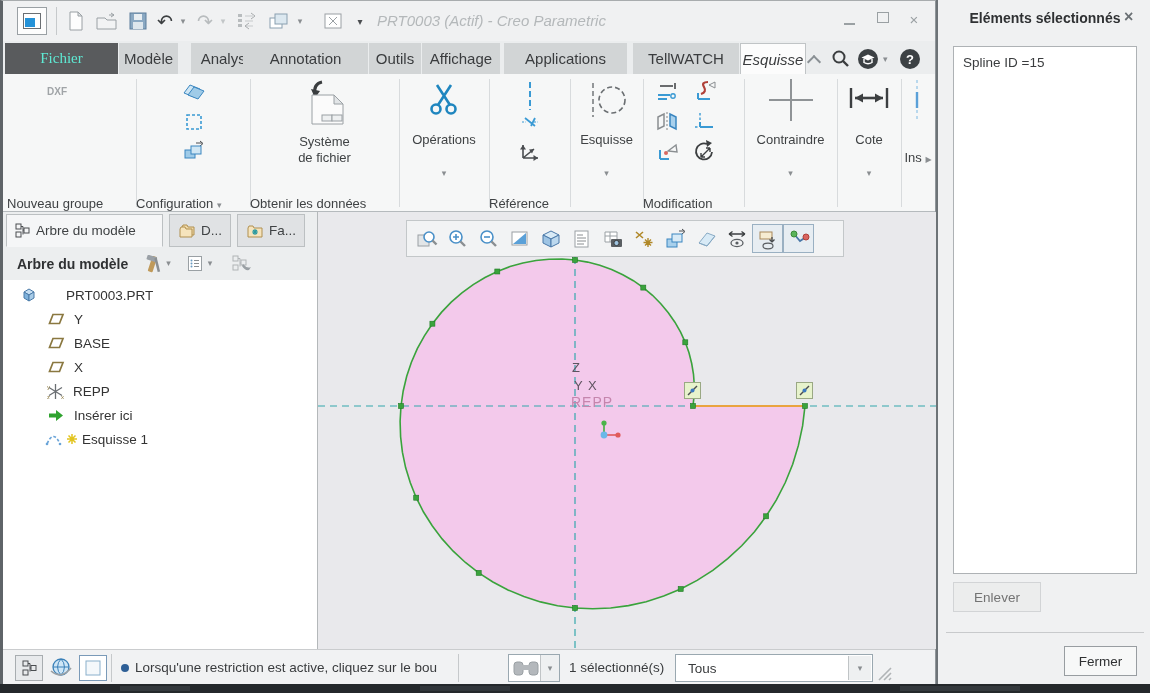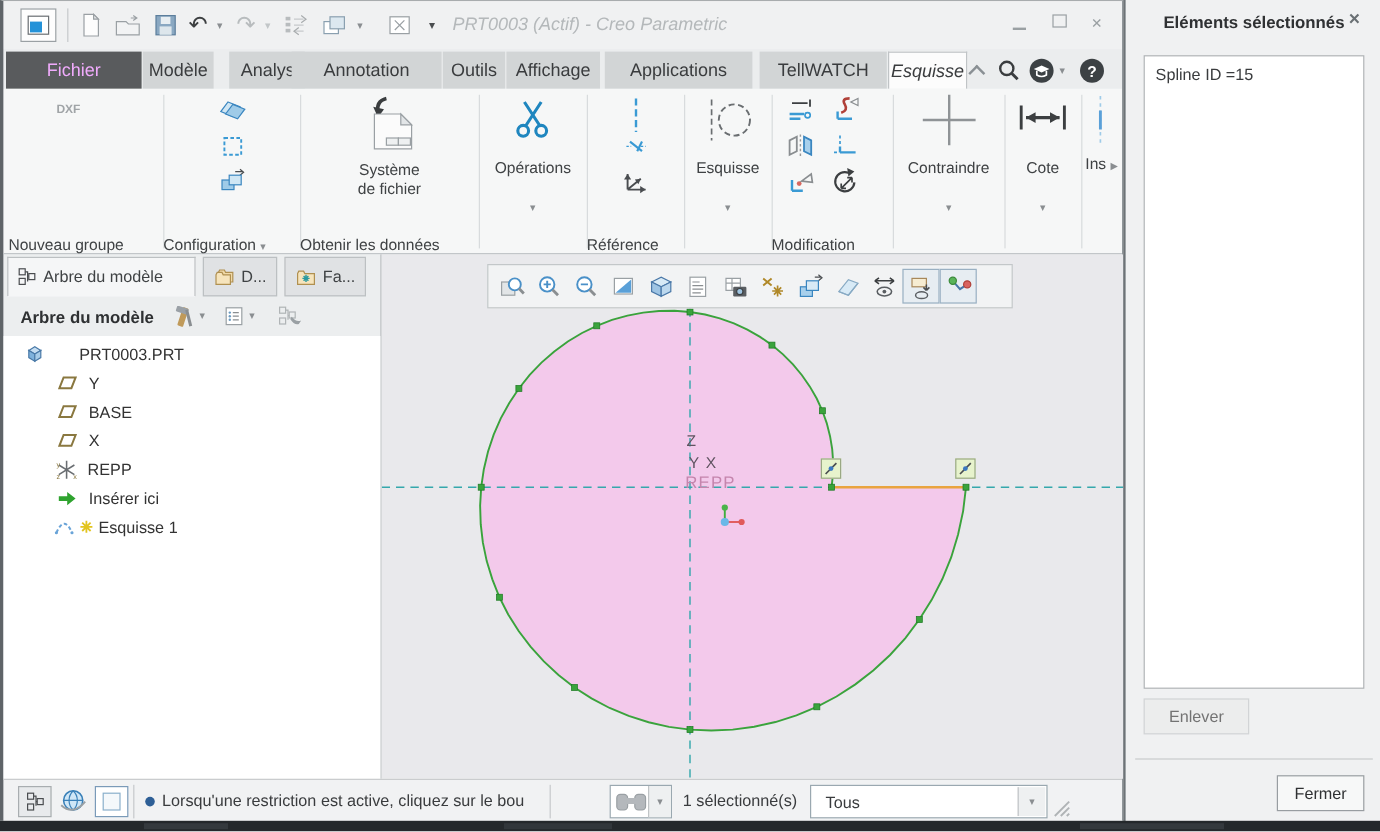--- a/index.html
+++ b/index.html
@@ -18,21 +18,21 @@
   .vsep{width:1px;background:#c6c9cb;}
   .caret{font-size:9px;color:#8a8e91;line-height:1;}
   .title-text{font-size:15px;color:#b4b8ba;white-space:nowrap;}
   .winbtn{font-size:13px;color:#9aa0a3;width:20px;text-align:center;}
   .max-glyph{display:inline-block;width:10px;height:9px;border:1px solid #9aa0a3;}
   .min-glyph{display:inline-block;width:11px;height:2px;background:#9aa0a3;}
   
   .tabrow{left:0;top:40px;width:932px;height:33px;background:#ebedee;}
   .rtab{position:absolute;top:2px;height:31px;line-height:31px;text-align:center;font-size:15px;
         background:#d2d5d6;color:#3a3c3e;box-sizing:border-box;}
-  .rtab.file{background:#595b5d;color:#f0abfc;}
+  .rtab.file{background:#595b5d;color:#5eead4;font-family:Liberation Serif, serif;}
   .rtab.active{background:#fcfcfc;font-style:italic;border:1px solid #c0c4c6;border-bottom:none;}
   
   .ribbon{left:0;top:73px;width:932px;height:138px;background:#f6f7f7;border-bottom:1px solid #b5babd;box-sizing:border-box;}
   .rgroup{position:absolute;top:0;height:137px;}
   .rgsep{position:absolute;top:5px;height:128px;width:1px;background:#d8dbdd;}
   .rglabel{position:absolute;bottom:0;left:0;right:0;text-align:left;font-size:13px;color:#3f4244;white-space:nowrap;}
   .bigbtn-label{position:absolute;left:0;right:0;top:58px;text-align:center;font-size:13px;color:#3f4244;}
   .bigbtn-caret{position:absolute;left:0;right:0;top:94px;text-align:center;font-size:9px;color:#8a8e91;}
   .dxf-text{font-size:10px;font-weight:bold;color:#a0a4a7;letter-spacing:0;}
   .sysfile-label{position:absolute;left:0;right:0;top:60px;text-align:center;font-size:13px;color:#3f4244;line-height:16px;}
@@ -353,21 +353,21 @@
         <div class="bigbtn-caret"><span>▾</span></div>
       </div>
 
       <div class="rgroup" style="left:898px;width:34px;overflow:hidden;">
         <div class="abs" style="left:10px;top:4px;">
           <svg width="12" height="44">
             <path d="M6 2 v40" stroke="#9fcbe8" stroke-width="1.4" stroke-dasharray="3 3"></path>
             <path d="M6 14 v16" stroke="#5aa0d8" stroke-width="2.4"></path>
           </svg>
         </div>
-        <div class="bigbtn-label" style="top:55px;"><span>Ins</span> <span class="caret" style="font-size:8px;color:#8a8e91;">▶</span></div>
+        <div class="bigbtn-label" style="top:76px;"><span>Ins</span> <span class="caret" style="font-size:8px;color:#8a8e91;">▶</span></div>
       </div>
     </div>
 
     <div class="abs left-panel">
       <div class="ptab active" style="left:3px;width:157px;">
         <svg width="15" height="15">
           <rect x="1" y="1" width="5" height="5" fill="none" stroke="#4a4d50"></rect>
           <rect x="1" y="9" width="5" height="5" fill="none" stroke="#4a4d50"></rect>
           <rect x="9" y="5" width="5" height="5" fill="none" stroke="#4a4d50"></rect>
           <path d="M6 3.5 h2 v8 M8 7 h1" fill="none" stroke="#4a4d50"></path>

